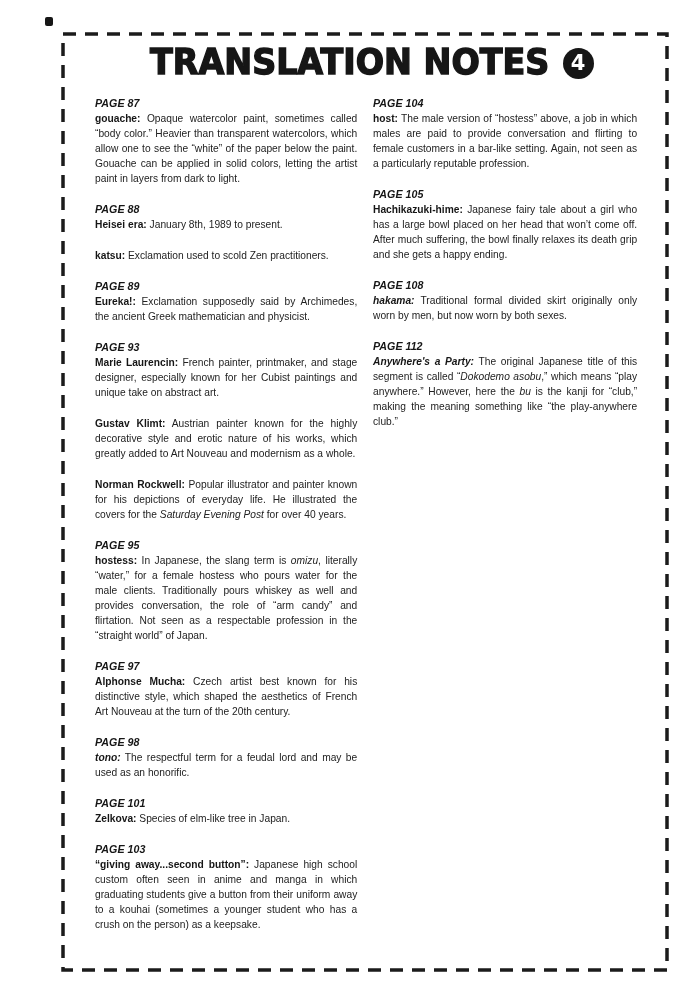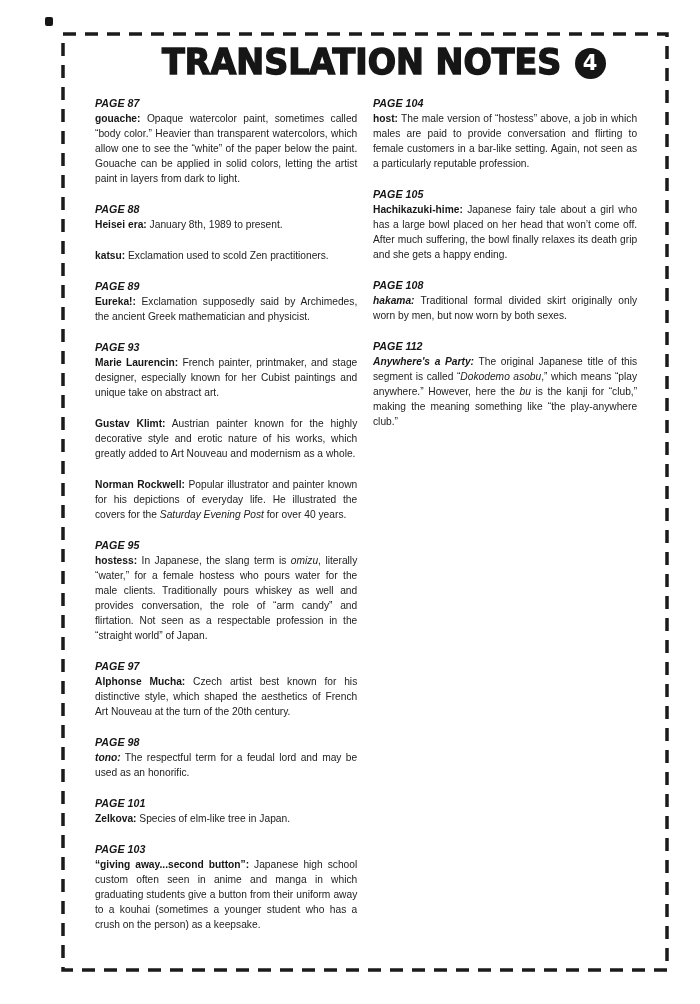--- a/index.html
+++ b/index.html
@@ -6,21 +6,21 @@
   body{
     width:700px;height:1004px;position:relative;
     background:#ffffff;
     font-family:"Liberation Sans",sans-serif;
     color:#1d1d1d;
     overflow:hidden;
   }
   .border-svg{position:absolute;top:0;left:0;pointer-events:none;}
   .ink-mark{position:absolute;left:45px;top:17px;width:8px;height:9px;background:#161616;border-radius:2px;}
   .title-bar{
-    position:absolute;left:62px;top:42px;width:606px;
+    position:absolute;left:50px;top:42px;width:606px;
     text-align:center;padding-left:34px;box-sizing:border-box;
     white-space:nowrap;
   }
   .title-text{
     font-family:"DejaVu Sans",sans-serif;
     font-weight:bold;
     font-size:34px;
     letter-spacing:0px;
     color:#161616;
     -webkit-text-stroke:1.4px #161616;

